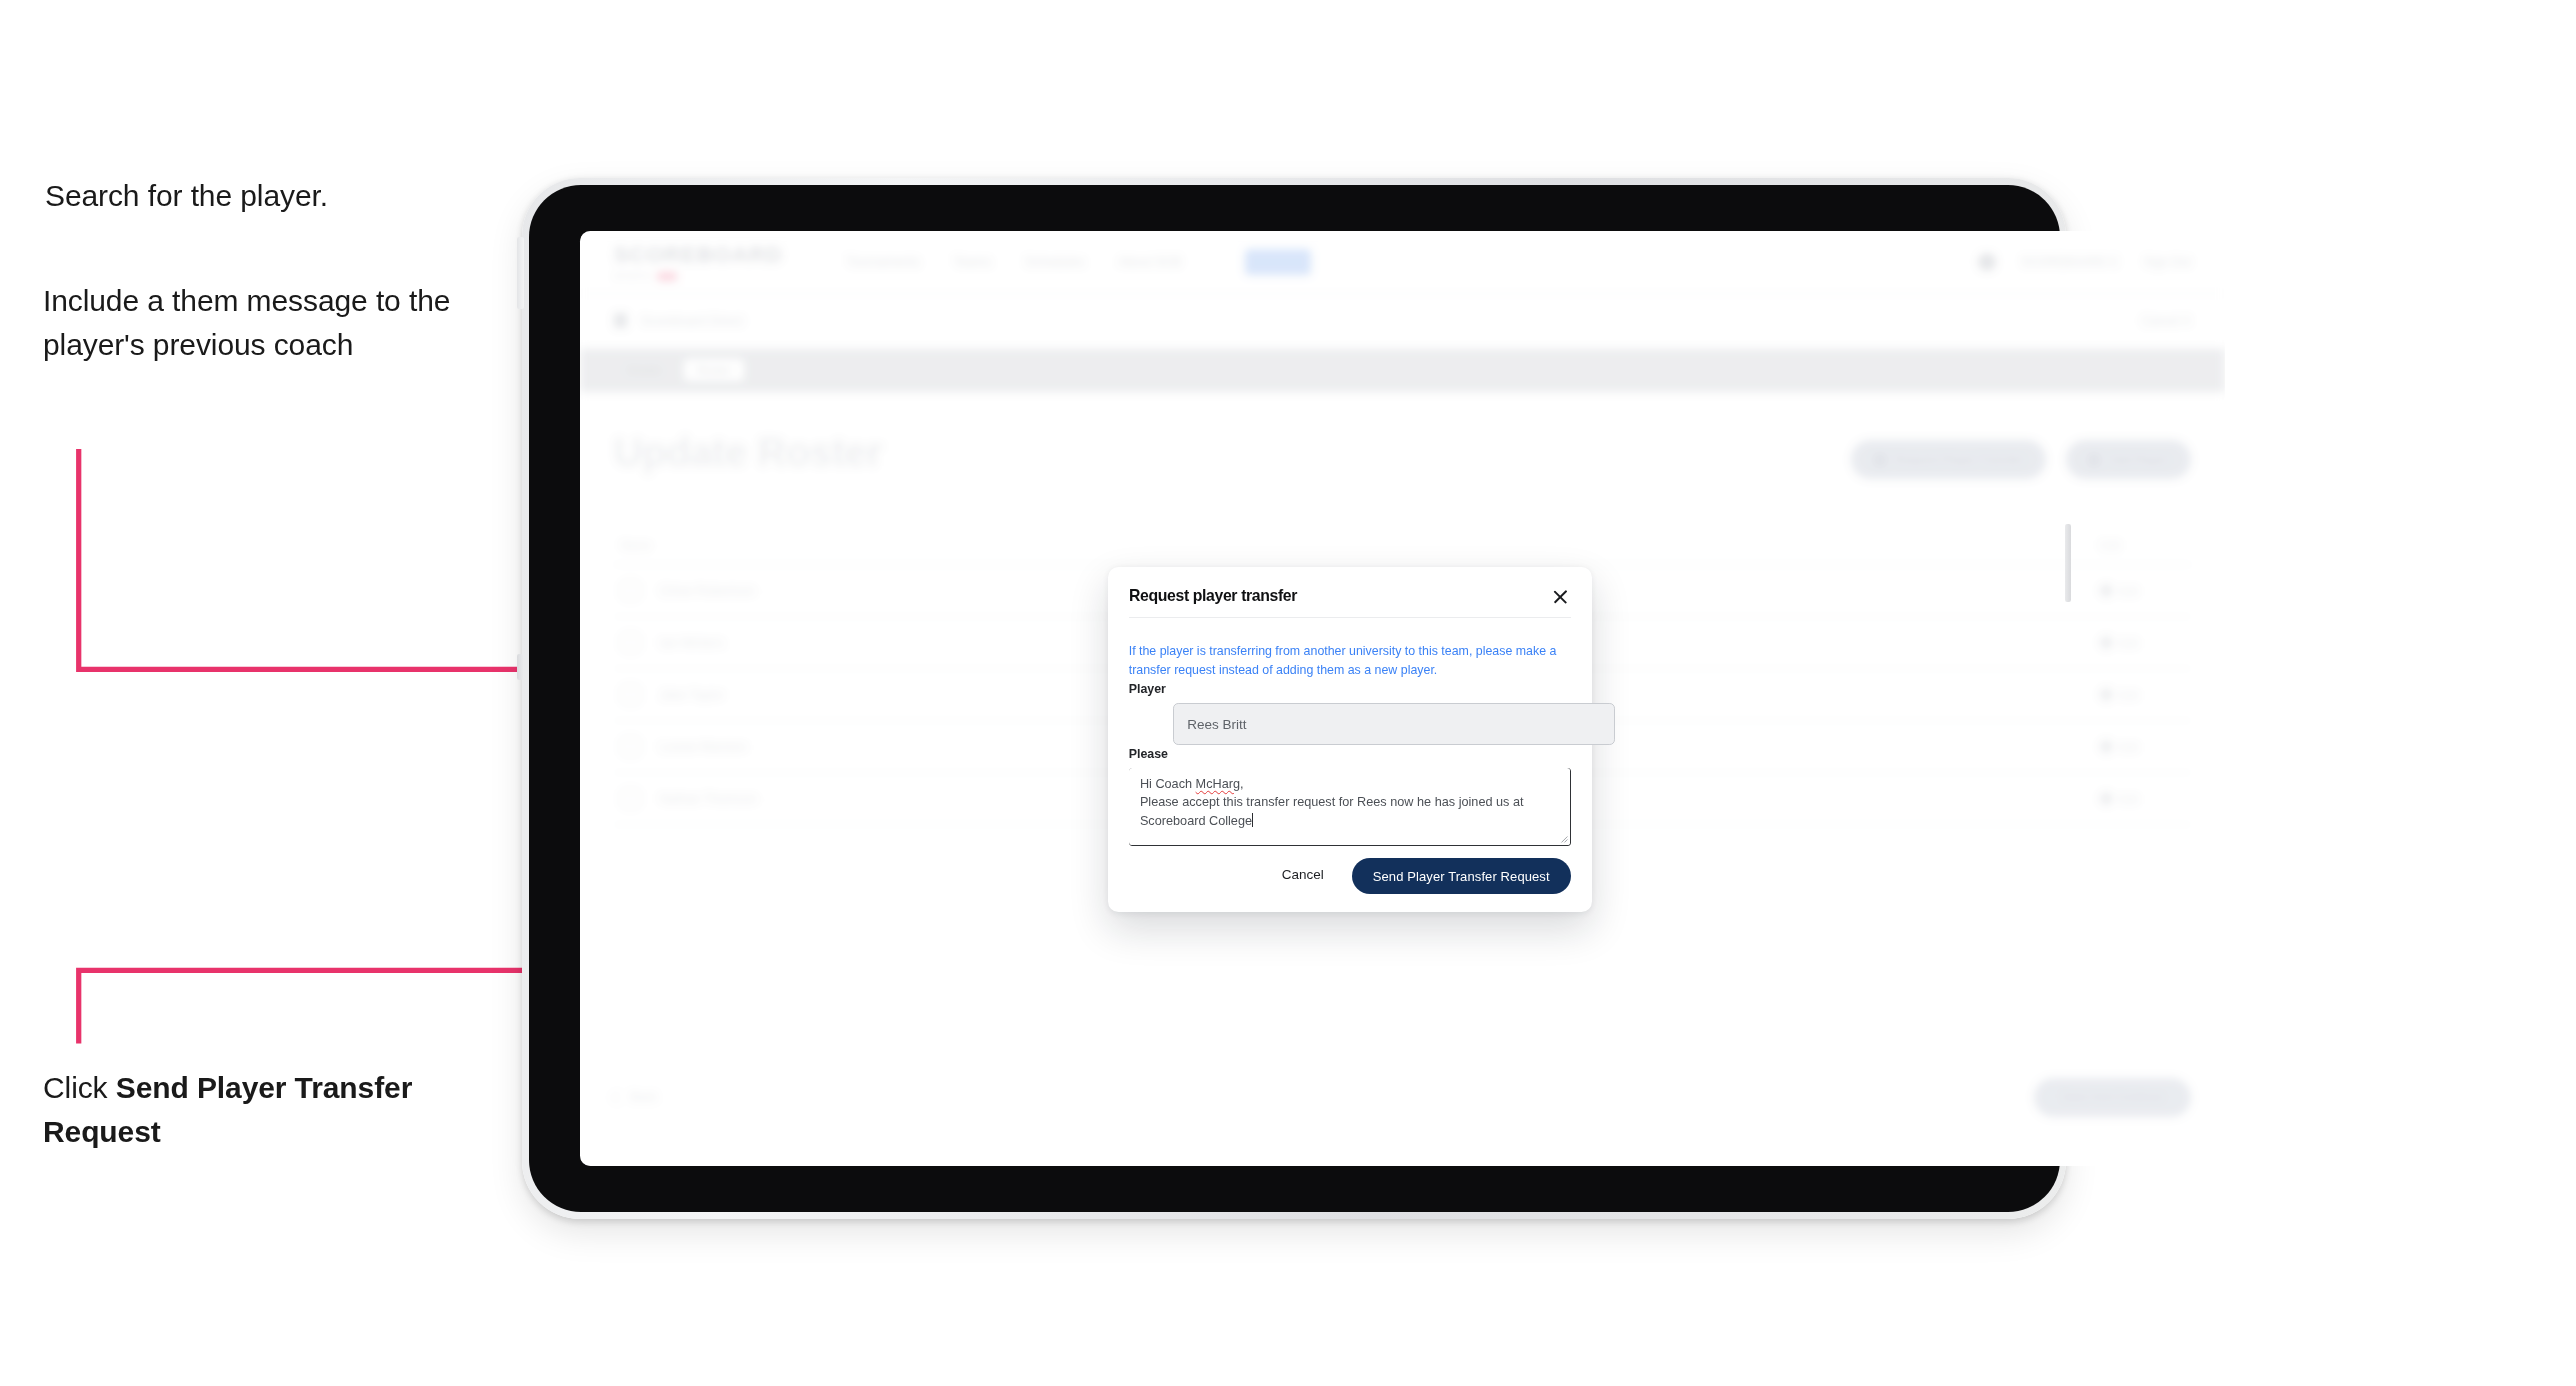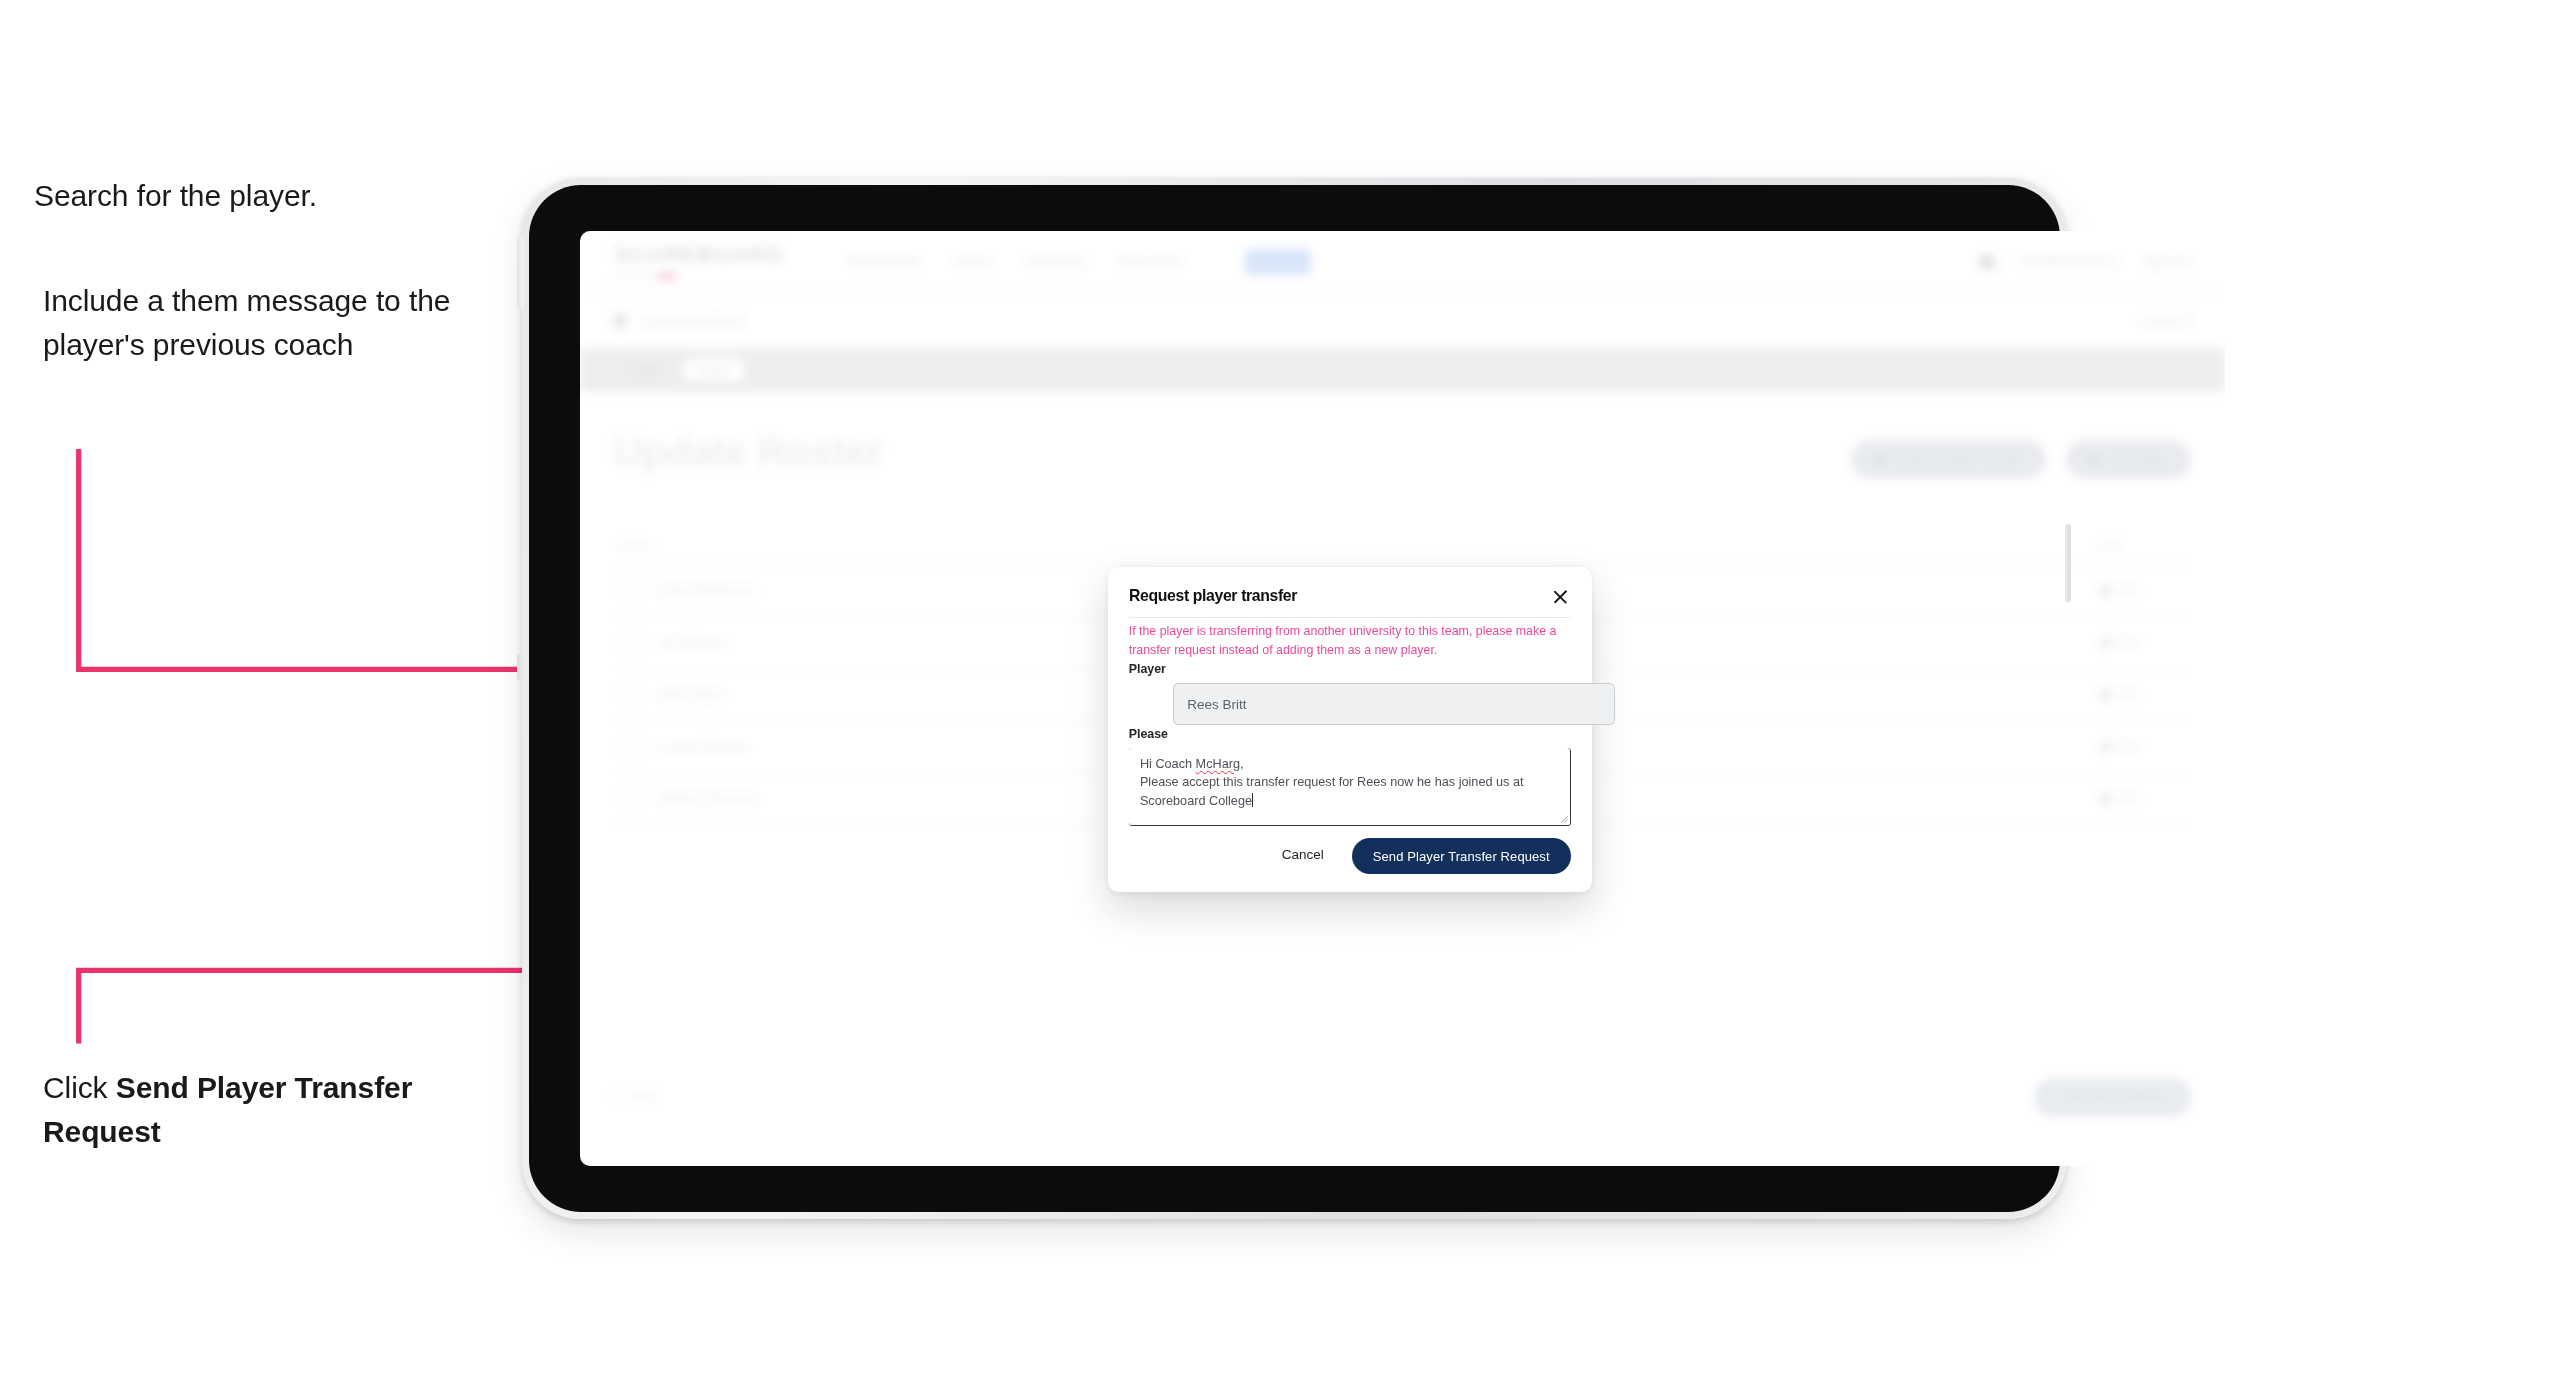--- a/index.html
+++ b/index.html
@@ -22,21 +22,21 @@
 
   
   .annot {
     position: absolute;
     color: #1a1a1a;
     font-family: "Liberation Sans", sans-serif;
     font-weight: 400;
     letter-spacing: -0.1px;
   }
   #annot-search {
-    left: 34px;
+    left: 45px;
     top: 176px;
     font-size: 30px;
     line-height: 1.32;
     width: 464px;
   }
   #annot-message {
     left: 43px;
     top: 279px;
     font-size: 30px;
     line-height: 1.45;
@@ -232,22 +232,22 @@
     width: 21px; height: 21px; position: relative; cursor: pointer; flex: none;
   }
   #modal-close:before, #modal-close:after {
     content: ""; position: absolute; left: 2.2px; top: 9.7px;
     width: 16.5px; height: 1.6px; background: #1b1c1f; border-radius: 0.7px;
   }
   #modal-close:before { transform: rotate(45deg); }
   #modal-close:after  { transform: rotate(-45deg); }
 
   #modal-desc {
-    margin-top: 4px;
-    font-size: 12.4px; line-height: 1.55; color: #ec4899;
+    margin-top: 24px;
+    font-size: 12.4px; line-height: 1.55; color: #3b82f6;
   }
 
   .field-label {
     margin-top: 2px; margin-bottom: 6.7px;
     font-size: 12.4px; font-weight: 700; color: #232529;
   }
   #player-input {
     width: 100%; height: 42px;
     background: #eff0f2;
     border: 0.7px solid #c9ccd1;

